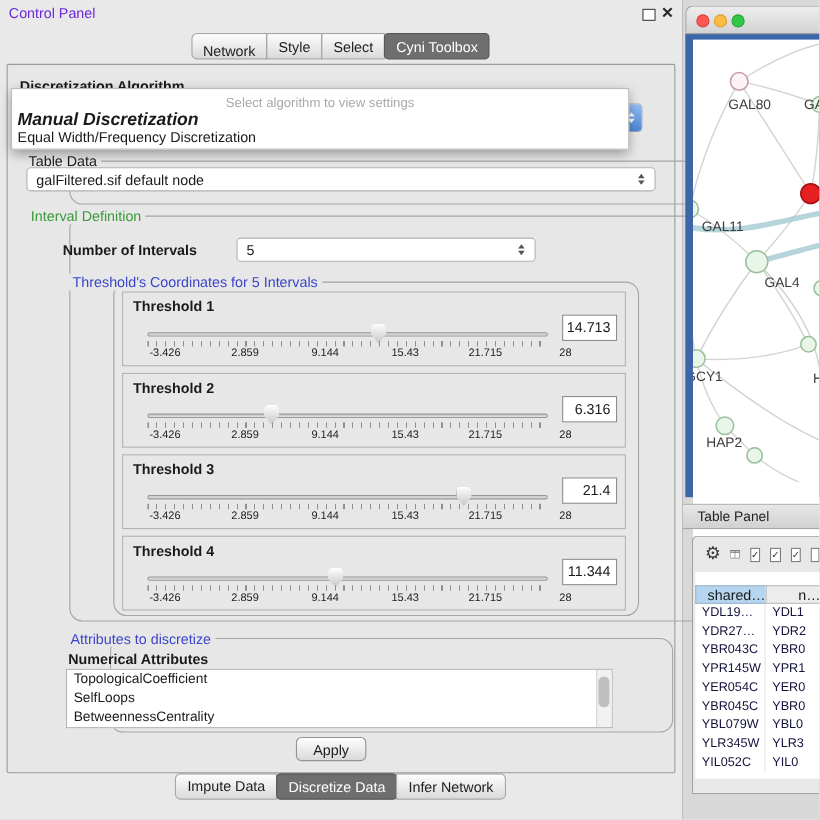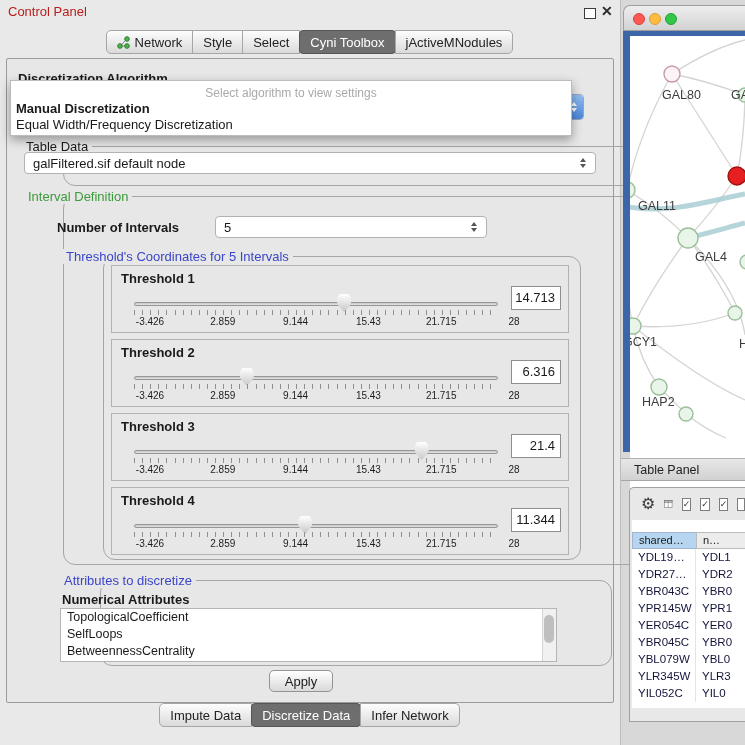--- a/index.html
+++ b/index.html
@@ -2,45 +2,45 @@
 <html><head>
 <meta charset="utf-8">
 <style>
   html,body{margin:0;padding:0;}
   body{width:745px;height:745px;position:relative;overflow:hidden;background:#d8d8d8;
        font-family:"Liberation Sans",sans-serif;font-size:13px;color:#1a1a1a;}
   .abs{position:absolute;}
 
   
   .cp-window{left:0;top:0;width:620px;height:745px;background:#e9e9e9;border-right:1px solid #bdbdbd;}
-  .cp-title{left:8px;top:4px;font-size:13px;color:#b91c1c;}
+  .cp-title{left:8px;top:4px;font-size:13px;color:#6d28d9;}
   .win-float{left:584px;top:8px;width:10px;height:9px;border:1.5px solid #3c3c3c;background:#fff;}
   .win-close{left:601px;top:3px;font-size:14px;font-weight:bold;color:#2a2a2a;}
 
   .tabs-row{left:0;top:30px;width:620px;display:flex;justify-content:center;}
   .tab{font-size:13px;padding:3px 10px;background:linear-gradient(#fdfdfd,#dadada);
        border:1px solid #a6a6a6;margin-left:-1px;color:#222;display:flex;align-items:center;gap:5px;height:16px;}
-  .tab:first-child{border-radius:5px 0 0 5px;}
+  .tab:first-child{border-radius:5px 0 0 5px;flex-direction:column;}
   .tab:last-child{border-radius:0 5px 5px 0;}
   .tab.selected{background:#6e6e6e;color:#fff;border-color:#565656;border-radius:4px;}
 
   .inner-panel{left:6px;top:58px;width:606px;height:643px;border:1px solid #9b9b9b;background:#e7e7e7;border-radius:2px;}
 
   
   .algo-label{left:18px;top:71px;font-weight:bold;font-size:13px;z-index:1;}
   .algo-combo-frag{left:548px;top:94px;width:34px;height:24px;background:#fff;border:1px solid #9aa4bd;border-radius:4px;z-index:5;}
   .algo-combo-cap{position:absolute;right:0;top:0;width:19px;height:100%;border-radius:0 3px 3px 0;
        background:linear-gradient(#92bdf2,#4c86d8);display:flex;flex-direction:column;align-items:center;justify-content:center;gap:2px;}
   .tri-up-w{width:0;height:0;border-left:3px solid transparent;border-right:3px solid transparent;border-bottom:4px solid #fff;}
   .tri-dn-w{width:0;height:0;border-left:3px solid transparent;border-right:3px solid transparent;border-top:4px solid #fff;}
 
   .dropdown{left:10px;top:80px;width:560px;height:54px;background:#fff;border:1px solid #bcbcbc;
        box-shadow:0 4px 10px rgba(0,0,0,.35);z-index:20;}
   .dd-hint{position:absolute;left:0;top:5px;width:100%;text-align:center;color:#a9a9a9;font-size:12px;}
-  .dd-opt1{position:absolute;left:5px;top:20px;font-weight:bold;font-size:13px;}
+  .dd-opt1{position:absolute;left:5px;top:20px;font-weight:bold;font-size:16px;font-style:italic;}
   .dd-opt2{position:absolute;left:5px;top:36px;font-size:13px;}
 
   
   .combo{background:#fff;border:1px solid #b2b2b2;border-radius:4px;display:flex;align-items:center;box-sizing:border-box;}
   .combo .ctext{flex:1;padding-left:8px;font-size:13px;white-space:nowrap;overflow:hidden;}
   .combo .spin{width:15px;display:flex;flex-direction:column;align-items:center;gap:2px;padding-right:5px;}
   .tri-up{width:0;height:0;border-left:3.5px solid transparent;border-right:3.5px solid transparent;border-bottom:4px solid #555;}
   .tri-dn{width:0;height:0;border-left:3.5px solid transparent;border-right:3.5px solid transparent;border-top:4px solid #555;}
 
   
@@ -101,21 +101,21 @@
   
   .tp-bar{left:621px;top:458px;width:124px;height:23px;background:linear-gradient(#e7e7e7,#d1d1d1);
         border-top:1px solid #b2b2b2;border-bottom:1px solid #a6a6a6;line-height:23px;padding-left:13px;
         font-size:12.5px;color:#222;box-sizing:border-box;}
   .tp-window{left:629px;top:487px;width:116px;height:235px;background:#e8e8e8;border:1px solid #a0a0a0;
         border-right:none;border-radius:5px 0 0 0;box-sizing:border-box;}
   .tp-toolbar{position:absolute;left:0;top:0;width:100%;height:32px;display:flex;align-items:center;gap:9px;padding-left:11px;box-sizing:border-box;}
   .gear{font-size:16px;color:#3a3a3a;line-height:16px;}
   .chk{width:11px;height:11px;background:#fff;border:1px solid #7d7d7d;font-size:9px;line-height:11px;text-align:center;color:#333;box-sizing:content-box;}
   .tp-table{position:absolute;left:2px;top:32px;width:114px;height:188px;background:#fff;}
-  .thead{position:absolute;left:0;top:12px;width:100%;height:17px;display:flex;font-size:11px;}
+  .thead{position:absolute;left:0;top:12px;width:100%;height:17px;display:flex;font-size:13px;text-align:right;}
   .hcell{box-sizing:border-box;border:1px solid #9fb6cc;border-right:none;padding-left:6px;line-height:15px;white-space:nowrap;overflow:hidden;}
   .hcell.h0{width:64px;background:#b5d5f0;}
   .hcell.h1{flex:1;background:#ececec;border-color:#bcbcbc;}
   .tbody{position:absolute;left:0;top:29px;width:100%;}
   .trow{display:flex;height:17px;font-size:11.5px;color:#14143c;}
   .tcell{box-sizing:border-box;padding-left:6px;line-height:17px;white-space:nowrap;overflow:hidden;border-right:1px solid #e4e4e4;}
   .tcell.c0{width:64px;}
   .tcell.c1{flex:1;border-right:none;}
 </style>
 </head>
@@ -138,23 +138,20 @@
       <span>Network</span>
     </div>
     <div class="tab">
         <span>Style</span>
       </div>
     <div class="tab">
         <span>Select</span>
       </div>
     <div class="tab selected">
         <span>Cyni Toolbox</span>
-      </div>
-    <div class="tab">
-        <span>jActiveMNodules</span>
       </div>
   </div>
 
   <div class="abs inner-panel"></div>
 
   <div class="abs algo-label">Discretization Algorithm</div>
   <div class="abs algo-combo-frag">
     <div class="algo-combo-cap">
       <div class="tri-up-w"></div>
         <div class="tri-dn-w"></div>

